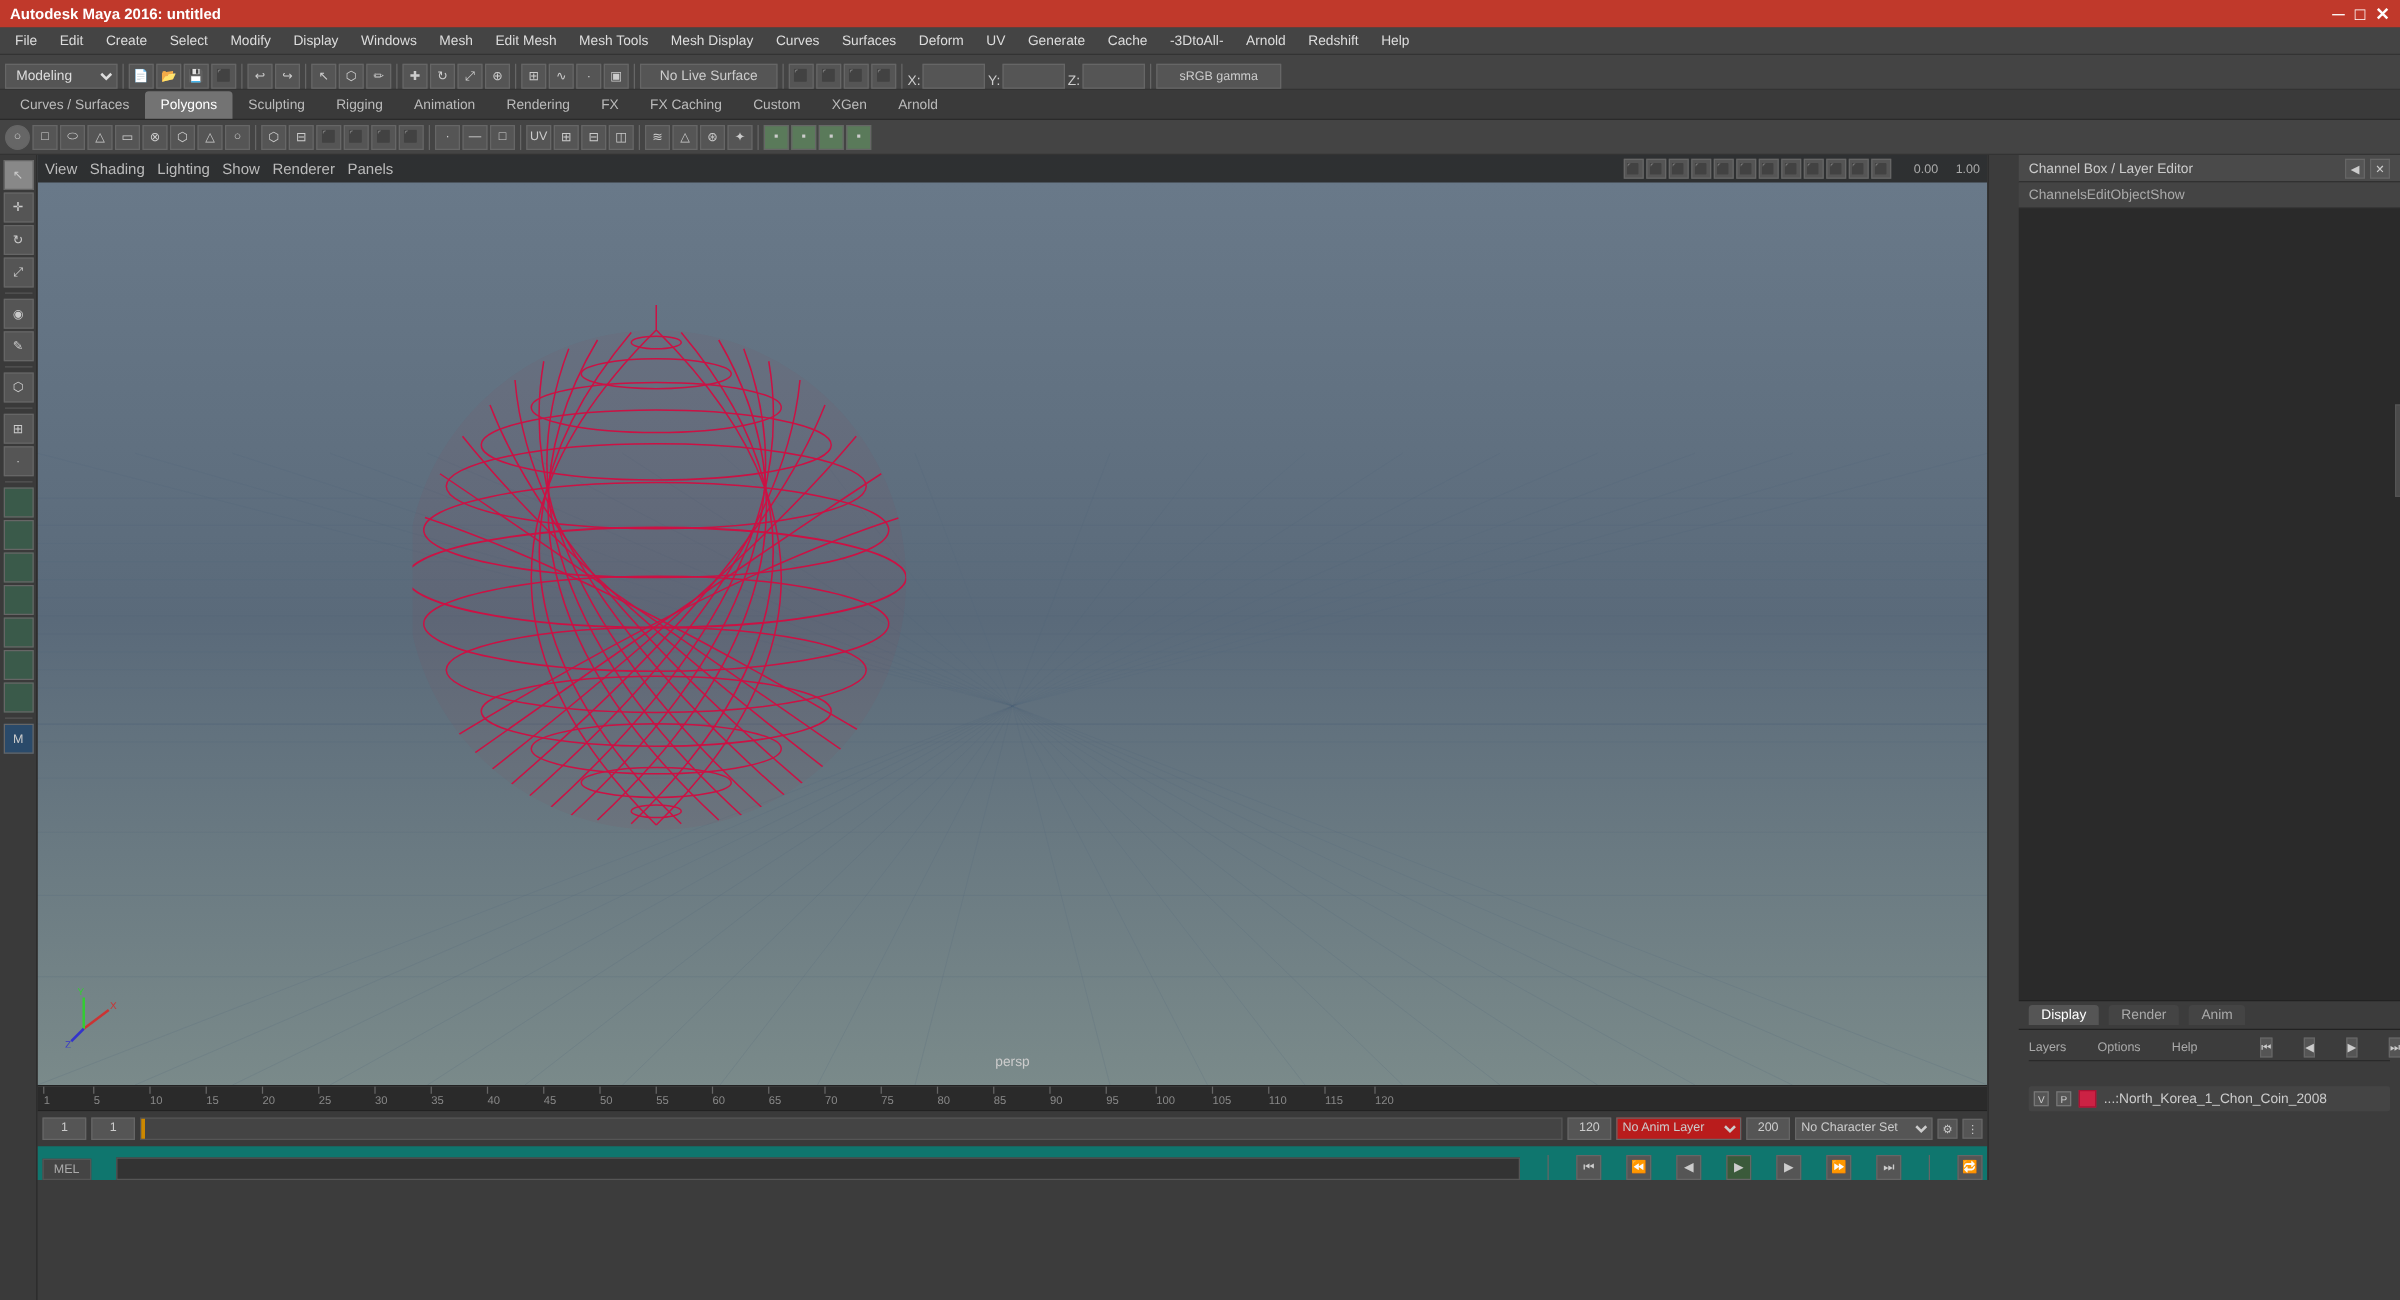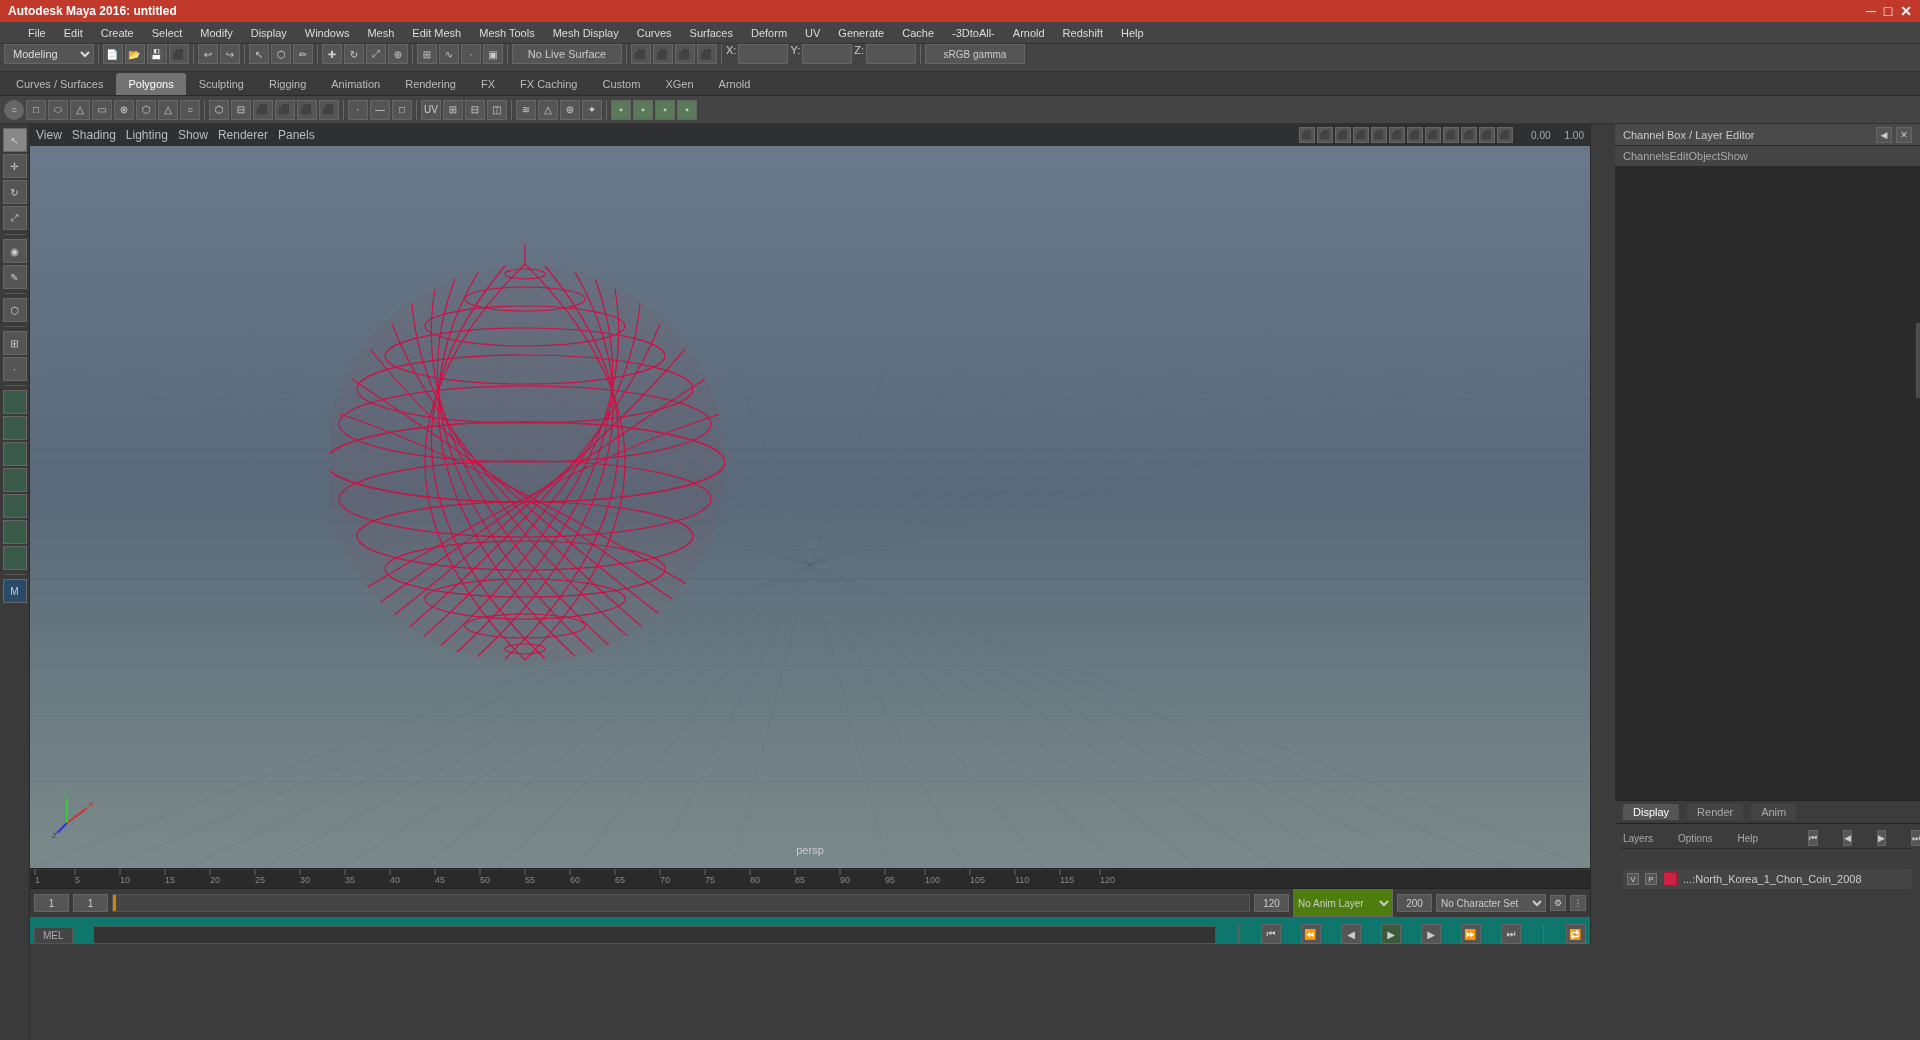--- a/index.html
+++ b/index.html
@@ -33,38 +33,38 @@
       color: white;
     }
 
     
     #menu-bar {
       width: 100%;
       height: 22px;
       background: #444;
       display: flex;
       align-items: center;
-      padding: 0 20px;
+      padding: 0 4px;
       gap: 2px;
       border-bottom: 1px solid #333;
     }
     .menu-item {
       padding: 2px 8px;
       cursor: pointer;
       color: #ddd;
       font-size: 11px;
     }
 
     
     #main-toolbar {
       width: 100%;
       height: 28px;
       background: #444;
       display: flex;
-      align-items: flex-start;
+      align-items: flex-end;
       padding: 0 4px;
       gap: 2px;
       border-bottom: 1px solid #333;
     }
     .toolbar-dropdown {
       background: #555;
       border: 1px solid #666;
       color: #ddd;
       font-size: 11px;
       padding: 1px 4px;
@@ -863,21 +863,21 @@
 
       <div id="bottom-controls">
 
         <div id="time-slider-row">
           <input type="text" class="range-input" value="1" style="width: 35px; height: 18px; background: rgb(85, 85, 85); border: 1px solid rgb(102, 102, 102); color: rgb(204, 204, 204); font-size: 10px; text-align: center;">
           <input type="text" class="range-input" value="1" style="width: 35px; height: 18px; background: rgb(85, 85, 85); border: 1px solid rgb(102, 102, 102); color: rgb(204, 204, 204); font-size: 10px; text-align: center;">
           <div id="time-slider" style="flex:1;height:18px;background:#444;border:1px solid #555;position:relative;">
             <div style="position:absolute;left:0;top:0;width:3px;height:100%;background:#cc8800;"></div>
           </div>
           <input type="text" class="range-input" value="120" style="width: 35px; height: 18px; background: rgb(85, 85, 85); border: 1px solid rgb(102, 102, 102); color: rgb(204, 204, 204); font-size: 10px; text-align: center;">
-          <select style="background:#4d7c0f;border:1px solid #666;color:#ccc;font-size:10px;height:28px;min-width:100px;">
+          <select style="background:#b91c1c;border:1px solid #666;color:#ccc;font-size:10px;height:18px;min-width:100px;">
             <option>No Anim Layer</option>
           </select>
           <input type="text" value="200" style="width: 35px; height: 18px; background: rgb(85, 85, 85); border: 1px solid rgb(102, 102, 102); color: rgb(204, 204, 204); font-size: 10px; text-align: center;">
           <select style="background:#555;border:1px solid #666;color:#ccc;font-size:10px;height:18px;min-width:110px;">
             <option>No Character Set</option>
           </select>
           <div style="width:16px;height:16px;background:#555;border:1px solid #666;display:flex;align-items:center;justify-content:center;cursor:pointer;font-size:9px;">⚙</div>
           <div style="width:16px;height:16px;background:#555;border:1px solid #666;display:flex;align-items:center;justify-content:center;cursor:pointer;font-size:9px;">⋮</div>
         </div>
 

